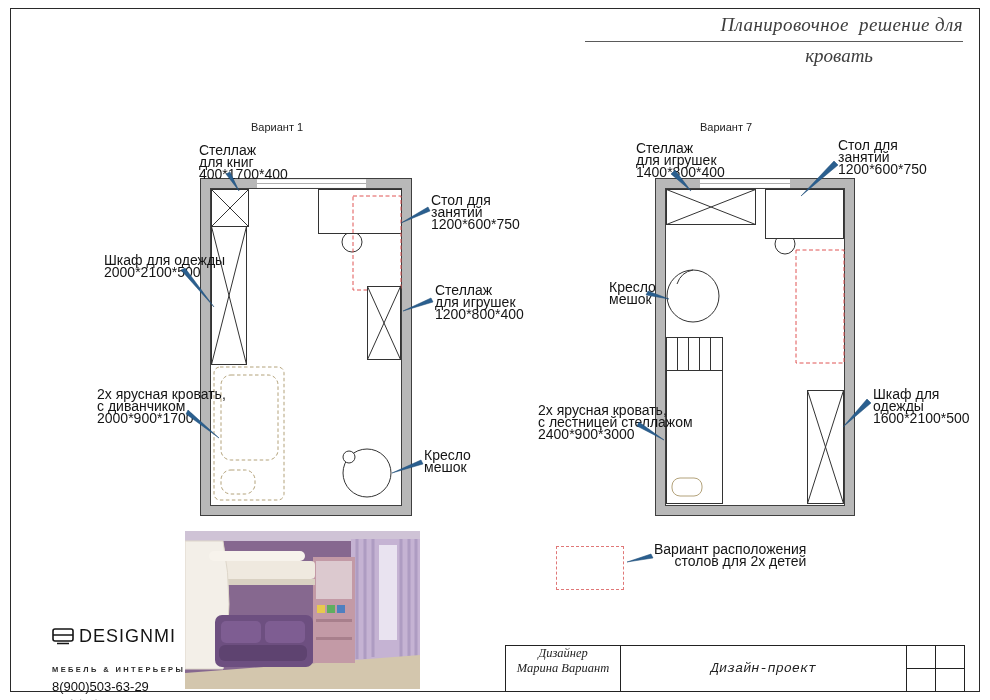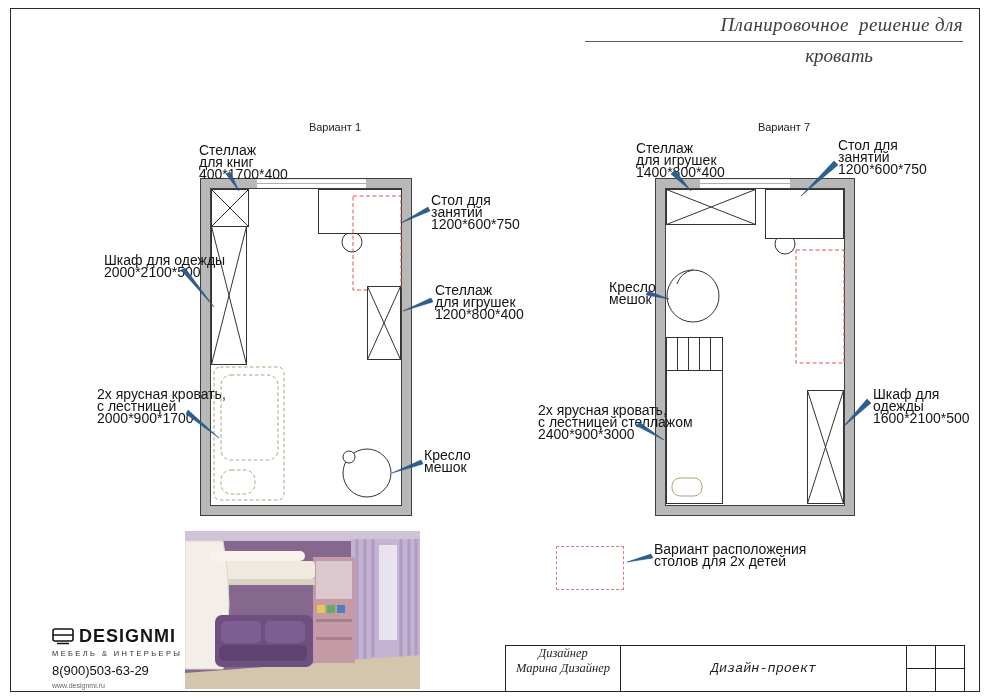--- a/index.html
+++ b/index.html
@@ -17,38 +17,38 @@
     position:absolute; top:14px; right:27px; width:378px; text-align:right;
     font-family:"Liberation Serif", serif; font-style:italic; color:#3d3d3d;
   }
   .sheet-title .line1 {
     font-size:19px; letter-spacing:.4px; padding-bottom:5px;
     border-bottom:1.5px solid #5a5a5a; white-space:pre;
   }
   .sheet-title .line2 { font-size:19px; padding-top:3px; padding-right:90px; }
   
   .variant-label {
-    position:absolute; width:110px; text-align:right; font-size:11px; color:#222;
+    position:absolute; width:110px; text-align:left; font-size:11px; color:#222;
   }
   
   .callout {
     position:absolute; font-size:14px; line-height:12px; color:#141414;
   }
   
   .plan, .overlay, .photo, .legend-box { position:absolute; }
   .overlay { left:0; top:0; pointer-events:none; }
   .legend-box {
     left:556px; top:546px; width:68px; height:44px;
     border:1.5px dashed #e07878; background:#fff;
   }
   
   .brand { position:absolute; left:52px; top:626px; width:150px; }
   .brand-row { display:flex; align-items:center; gap:5px; }
-  .brand-name { font-size:18px; font-weight:bold; letter-spacing:1px; color:#141414; }
-  .brand-tagline { font-size:7.5px; letter-spacing:2.4px; color:#2b2b2b; margin-top:2px; }
+  .brand-name { font-size:18px; font-weight:normal; letter-spacing:1px; color:#141414; }
+  .brand-tagline { font-size:7.5px; letter-spacing:2.4px; color:#2b2b2b; margin-top:18px;font-weight:bold; }
   .brand-phone { font-size:13px; color:#111; margin-top:5px; }
   .brand-site { font-size:7px; color:#666; margin-top:4px; }
   
   .title-block {
     position:absolute; left:505px; top:645px; width:460px; height:47px;
     display:flex; border:1px solid #222; background:#fff;
     font-family:"Liberation Serif", serif; font-style:italic; color:#222;
   }
   .tb-designer {
     width:115px; border-right:1px solid #222; display:flex; flex-direction:column;
@@ -182,21 +182,21 @@
       <div>Шкаф для одежды</div>
       <div>2000*2100*500</div>
     </div>
   <div class="callout" style="left:435px; top:284px;">
       <div>Стеллаж</div>
       <div>для игрушек</div>
       <div>1200*800*400</div>
     </div>
   <div class="callout" style="left:97px; top:388px;">
       <div>2х ярусная кровать,</div>
-      <div>с лестницей</div>
+      <div>с диванчиком</div>
       <div>2000*900*1700</div>
     </div>
   <div class="callout" style="left:424px; top:449px;">
       <div>Кресло</div>
       <div>мешок</div>
     </div>
 
   <div class="callout" style="left:636px; top:142px;">
       <div>Стеллаж</div>
       <div>для игрушек</div>
@@ -215,21 +215,21 @@
       <div>2х ярусная кровать,</div>
       <div>с лестницей стеллажом</div>
       <div>2400*900*3000</div>
     </div>
   <div class="callout" style="left:873px; top:388px;">
       <div>Шкаф для одежды</div>
       <div>1600*2100*500</div>
     </div>
 
   <div class="legend-box"></div>
-  <div class="callout" style="left:654px; top:543px;">
+  <div class="callout" style="left:654px; top:543px;text-align:right;">
       <div>Вариант расположения</div>
       <div>столов для 2х детей</div>
     </div>
 
   <svg class="overlay" width="990" height="700" viewBox="0 0 990 700">
     <g fill="#2a5f8f" stroke="#1d4a74" stroke-width="0.5">
       <polygon points="239,191 226,174 230,172"></polygon>
       <polygon points="401,223 428,207 430,211"></polygon>
       <polygon points="214,307 181,270 185,268"></polygon>
       <polygon points="403,311 431,298 433,302"></polygon>
@@ -291,21 +291,21 @@
       <span class="brand-name">DESIGNMI</span>
     </div>
     <div class="brand-tagline">МЕБЕЛЬ &amp; ИНТЕРЬЕРЫ</div>
     <div class="brand-phone">8(900)503-63-29</div>
     <div class="brand-site">www.designmi.ru</div>
   </div>
 
   <div class="title-block">
     <div class="tb-designer">
       <div>Дизайнер</div>
-      <div>Марина Дизайнер</div>
+      <div>Марина Вариант</div>
     </div>
     <div class="tb-project">Дизайн-проект</div>
     <div class="tb-small">
       <div class="tb-s1"></div>
       <div class="tb-s2"></div>
       <div class="tb-s3"></div>
       <div class="tb-s4"></div>
     </div>
   </div>
 

